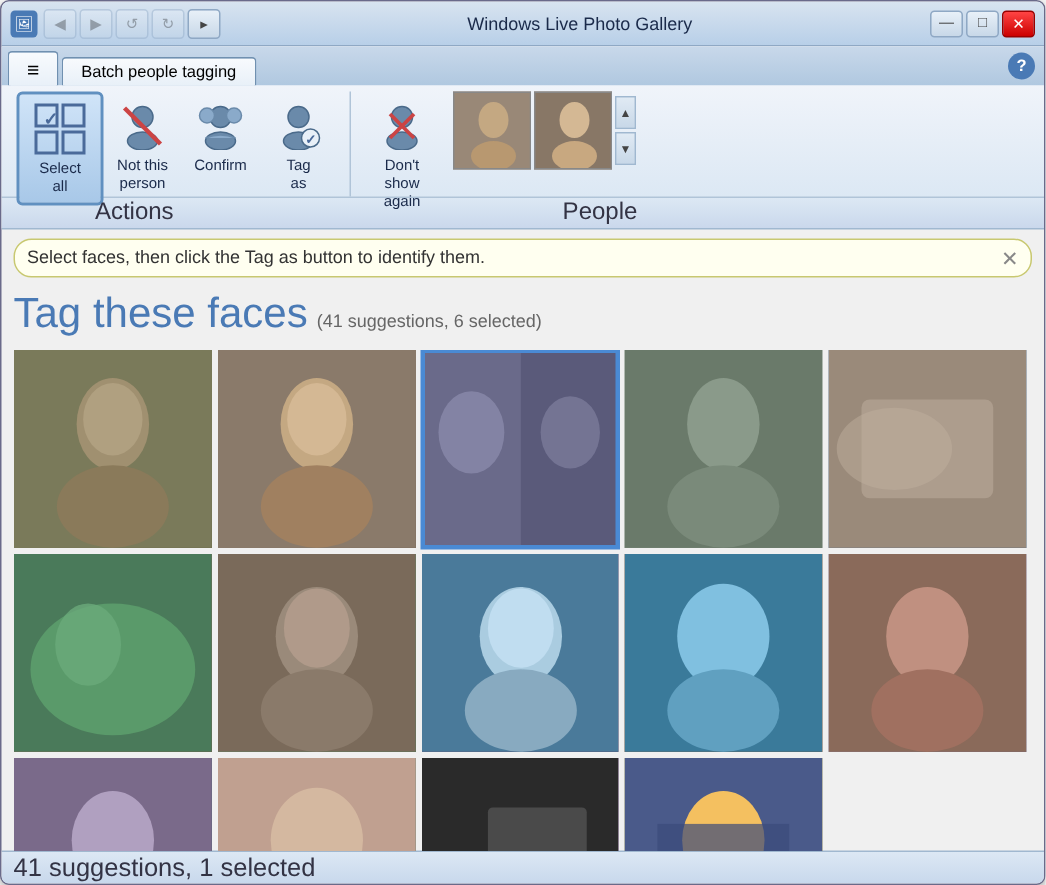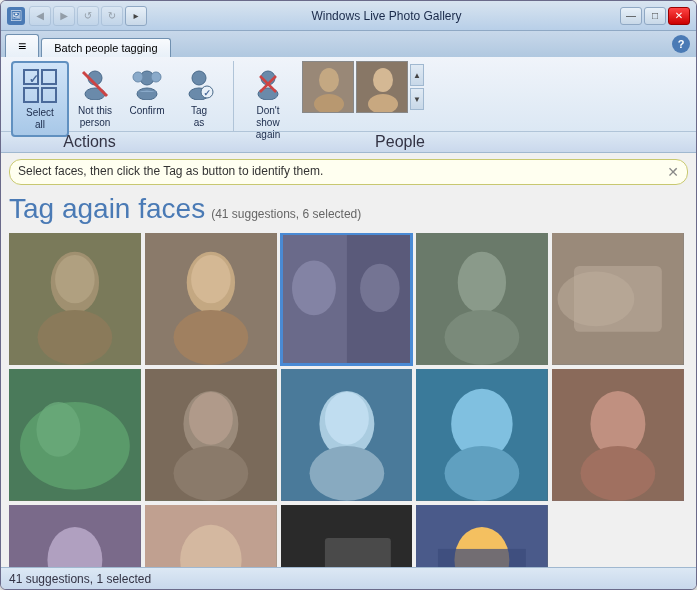--- a/index.html
+++ b/index.html
@@ -290,21 +290,21 @@
     }
 
     
     .status-bar {
       height: 22px;
       background: linear-gradient(to bottom, #dce8f4, #c8d8ec);
       border-top: 1px solid #a0b8d0;
       display: flex;
       align-items: center;
       padding: 0 8px;
-      font-size: 12px;
+      font-size: 17px;
       color: #334;
       flex-shrink: 0;
     }
 
     
     .photo-grid-container::-webkit-scrollbar { width: 16px; }
     .photo-grid-container::-webkit-scrollbar-track { background: #e0e8f0; border: 1px solid #b0c4d8; }
     .photo-grid-container::-webkit-scrollbar-thumb { background: linear-gradient(to right, #c8d8e8, #b0c4d8); border: 1px solid #90a8c0; }
 
     
@@ -462,21 +462,21 @@
     </div>
   </div>
 
   <div class="info-bar">
     <span>Select faces, then click the Tag as button to identify them.</span>
     <span class="info-close">✕</span>
   </div>
 
   <div class="main-content">
     <div class="title-row">
-      <span class="page-title">Tag again faces</span>
+      <span class="page-title">Tag these faces</span>
       <span class="page-subtitle">(41 suggestions, 6 selected)</span>
     </div>
 
     <div class="photo-grid-container">
       <div class="photo-grid">
 
         <div class="photo-cell face-1">
           <svg width="100%" height="100%" viewBox="0 0 120 120" preserveAspectRatio="xMidYMid slice">
             <rect width="120" height="120" fill="#7a7a5a"></rect>
             <ellipse cx="60" cy="45" rx="22" ry="28" fill="#a09070"></ellipse>

